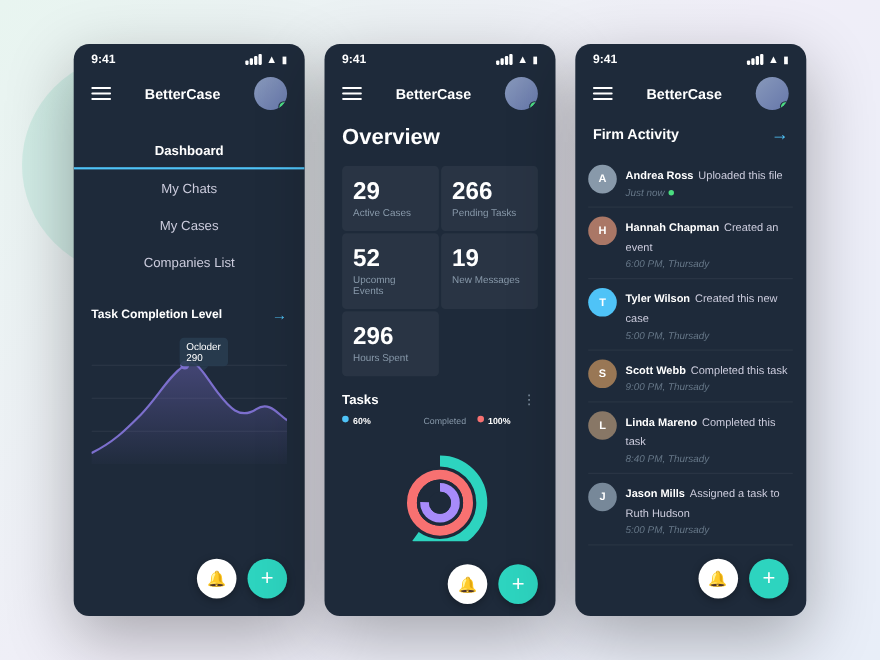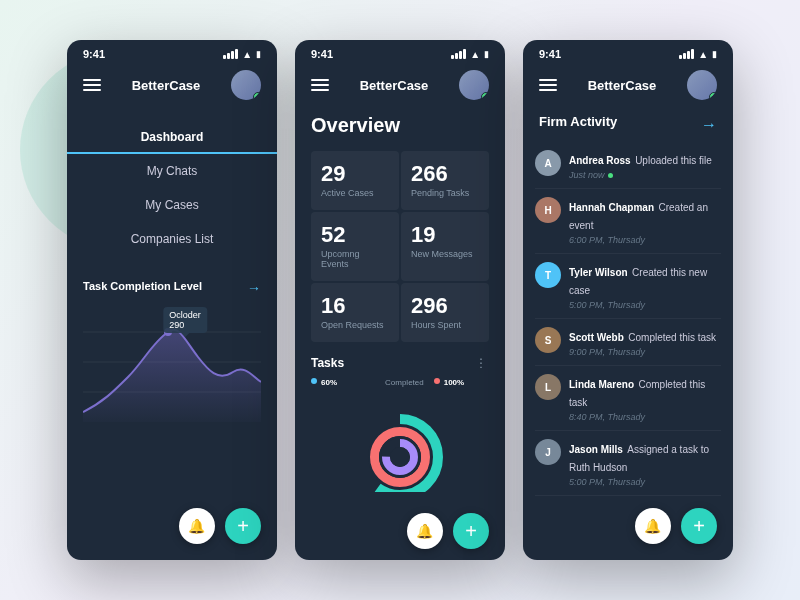--- a/index.html
+++ b/index.html
@@ -390,24 +390,20 @@
     </div>
     <div class="stat-cell">
       <div class="stat-number">52</div>
       <div class="stat-label">Upcomng Events</div>
     </div>
     <div class="stat-cell">
       <div class="stat-number">19</div>
       <div class="stat-label">New Messages</div>
     </div>
     <div class="stat-cell">
-      <div class="stat-number">16</div>
-      <div class="stat-label">Open Requests</div>
-    </div>
-    <div class="stat-cell">
       <div class="stat-number">296</div>
       <div class="stat-label">Hours Spent</div>
     </div>
   </div>
 
   <div class="tasks-section">
     <div class="tasks-header">
       <span class="tasks-title">Tasks</span>
       <span class="tasks-dots">⋮</span>
     </div>

